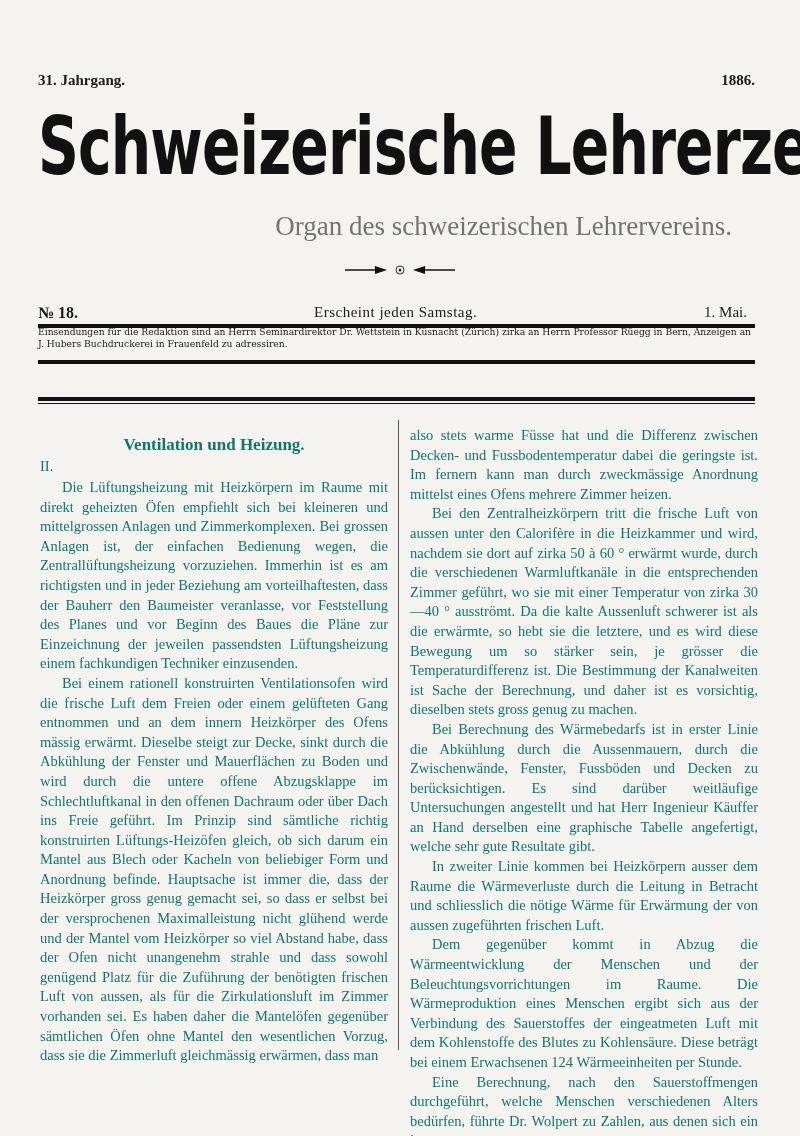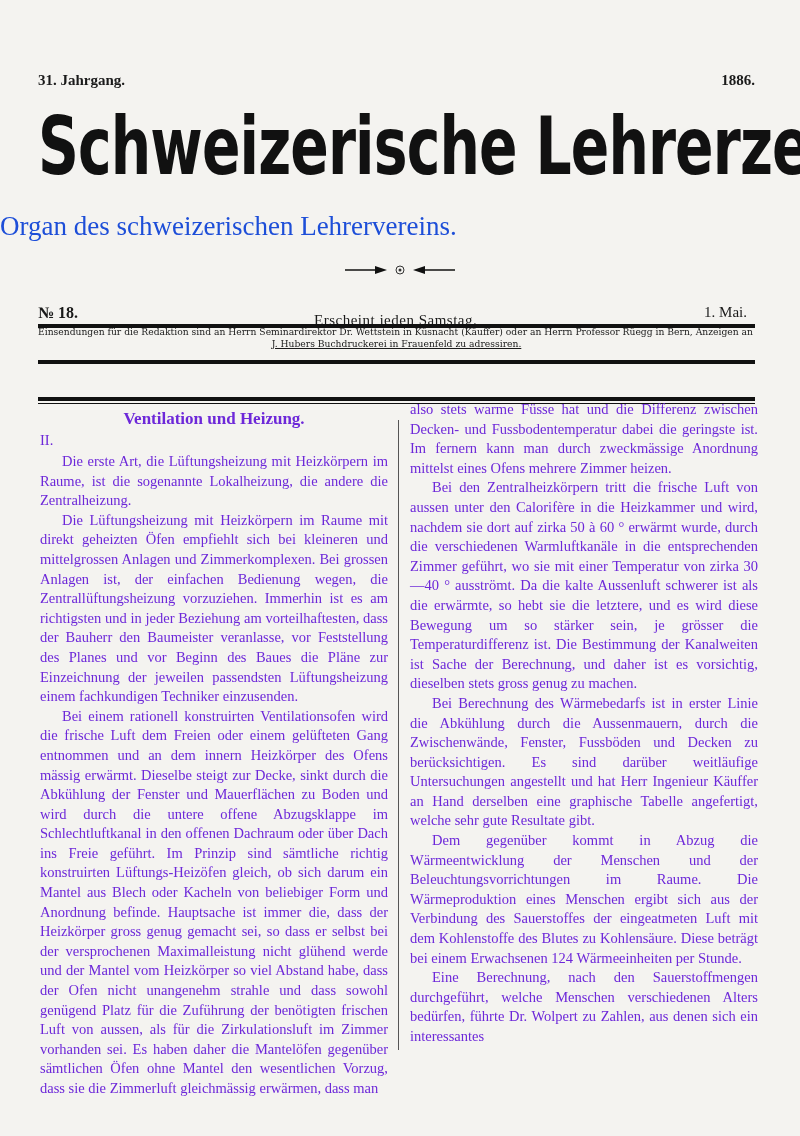--- a/index.html
+++ b/index.html
@@ -15,44 +15,44 @@
   .topline .left { position:absolute; left:0; top:0; }
   .topline .right { position:absolute; right:0; top:0; }
   .masthead {
     position:absolute; top:96px; left:38px; width:720px; height:84px;
     font-family:"DejaVu Sans","Liberation Sans",sans-serif; font-weight:bold;
     font-size:66px; line-height:84px; color:#111;
     transform-origin:left top; transform:scaleX(0.86) scaleY(1.22);
     letter-spacing:-1px; white-space:nowrap;
   }
   .subtitle {
-    position:absolute; top:208px; left:0; width:732px; text-align:left;
-    font-size:27px; line-height:36px; color:#1d4ed8;
+    position:absolute; top:208px; left:0; width:732px; text-align:right;
+    font-size:27px; line-height:36px; color:#737373;
   }
   .ornament { position:absolute; top:262px; left:345px; width:110px; height:16px; }
   .issue-line { position:absolute; top:304px; left:38px; right:45px; height:22px; font-size:15px; }
   .issue-line .no { position:absolute; left:0; top:0; font-weight:bold; font-size:16px; }
-  .issue-line .mid { position:absolute; left:276px; top:8px; letter-spacing:0.5px; }
+  .issue-line .mid { position:absolute; left:276px; top:0; letter-spacing:0.5px; }
   .issue-line .date { position:absolute; right:8px; top:0; }
   .rule-thick { position:absolute; left:38px; right:45px; height:4px; background:#111; }
   .rule-thin { position:absolute; left:38px; right:45px; height:1px; background:#111; }
   .subscription {
     position:absolute; top:326px; left:38px; right:45px;
     font-size:9.2px; line-height:11.5px; text-align:justify;
     font-family:"DejaVu Serif","Liberation Serif",serif;
   }
-  .subscription .c { text-align:center;text-decoration:underline; }
+  .subscription .c { text-align:left; }
   .contents {
     position:absolute; top:362px; left:38px; right:45px;
     font-size:13.5px; line-height:17px; text-align:justify;
   }
   .contents .lead { padding-left:26px; }
   .col {
-    position:absolute; top:400px; font-size:14.5px; line-height:19.6px;
-    text-align:justify; color:#6d28d9;
+    position:absolute; top:426px; font-size:14.5px; line-height:19.6px;
+    text-align:justify; color:#0f766e;
   }
   .col.left { left:40px; width:348px; }
   .col.right { left:410px; width:348px; }
   .col p { margin:0; text-indent:22px; }
   .col p.first { text-indent:22px; }
   .divider { position:absolute; left:398px; top:420px; width:1px; height:630px; background:#555; }
   .headline { text-align:center; font-weight:bold; font-size:17px; line-height:22px; margin-top:8px; }
   .part { font-size:14.5px; line-height:20px; margin-bottom:2px; }
 </style>
 </head>
@@ -80,41 +80,41 @@
 
   <div class="issue-line">
     <span class="no">№ 18.</span>
     <span class="mid">Erscheint jeden Samstag.</span>
     <span class="date">1. Mai.</span>
   </div>
 
   <div class="rule-thick" style="top:324px;"></div>
 
   <div class="subscription">
-    <div>Einsendungen für die Redaktion sind an Herrn Seminardirektor Dr. Wettstein in Küsnacht (Käuffer) oder an Herrn Professor Rüegg in Bern, Anzeigen an</div>
+    <div>Einsendungen für die Redaktion sind an Herrn Seminardirektor Dr. Wettstein in Küsnacht (Zürich) zirka an Herrn Professor Rüegg in Bern, Anzeigen an</div>
     <div class="c">J. Hubers Buchdruckerei in Frauenfeld zu adressiren.</div>
   </div>
 
   <div class="rule-thick" style="top:360px;"></div>
 
 
   <div class="rule-thick" style="top:397px;"></div>
   <div class="rule-thin" style="top:403px;"></div>
 
   <div class="col left">
     <div class="headline">Ventilation und Heizung.</div>
     <div class="part">II.</div>
-    <p class="first">Die erste Art, die Lüftungsheizung mit Heizkörpern im Raume, ist die sogenannte Lokalheizung, die andere die Zentralheizung.</p>
     <p>Die Lüftungsheizung mit Heizkörpern im Raume mit direkt geheizten Öfen empfiehlt sich bei kleineren und mittelgrossen Anlagen und Zimmerkomplexen. Bei grossen Anlagen ist, der einfachen Bedienung wegen, die Zentrallüftungsheizung vorzuziehen. Immerhin ist es am richtigsten und in jeder Beziehung am vorteilhaftesten, dass der Bauherr den Baumeister veranlasse, vor Feststellung des Planes und vor Beginn des Baues die Pläne zur Einzeichnung der jeweilen passendsten Lüftungsheizung einem fachkundigen Techniker einzusenden.</p>
     <p>Bei einem rationell konstruirten Ventilationsofen wird die frische Luft dem Freien oder einem gelüfteten Gang entnommen und an dem innern Heizkörper des Ofens mässig erwärmt. Dieselbe steigt zur Decke, sinkt durch die Abkühlung der Fenster und Mauerflächen zu Boden und wird durch die untere offene Abzugsklappe im Schlechtluftkanal in den offenen Dachraum oder über Dach ins Freie geführt. Im Prinzip sind sämtliche richtig konstruirten Lüftungs-Heizöfen gleich, ob sich darum ein Mantel aus Blech oder Kacheln von beliebiger Form und Anordnung befinde. Hauptsache ist immer die, dass der Heizkörper gross genug gemacht sei, so dass er selbst bei der versprochenen Maximalleistung nicht glühend werde und der Mantel vom Heizkörper so viel Abstand habe, dass der Ofen nicht unangenehm strahle und dass sowohl genügend Platz für die Zuführung der benötigten frischen Luft von aussen, als für die Zirkulationsluft im Zimmer vorhanden sei. Es haben daher die Mantelöfen gegenüber sämtlichen Öfen ohne Mantel den wesentlichen Vorzug, dass sie die Zimmerluft gleichmässig erwärmen, dass man</p>
   </div>
 
   <div class="divider"></div>
 
   <div class="col right">
     <p style="text-indent:0">also stets warme Füsse hat und die Differenz zwischen Decken- und Fussbodentemperatur dabei die geringste ist. Im fernern kann man durch zweckmässige Anordnung mittelst eines Ofens mehrere Zimmer heizen.</p>
     <p>Bei den Zentralheizkörpern tritt die frische Luft von aussen unter den Calorifère in die Heizkammer und wird, nachdem sie dort auf zirka 50 à 60 ° erwärmt wurde, durch die verschiedenen Warmluftkanäle in die entsprechenden Zimmer geführt, wo sie mit einer Temperatur von zirka 30—40 ° ausströmt. Da die kalte Aussenluft schwerer ist als die erwärmte, so hebt sie die letztere, und es wird diese Bewegung um so stärker sein, je grösser die Temperaturdifferenz ist. Die Bestimmung der Kanalweiten ist Sache der Berechnung, und daher ist es vorsichtig, dieselben stets gross genug zu machen.</p>
     <p>Bei Berechnung des Wärmebedarfs ist in erster Linie die Abkühlung durch die Aussenmauern, durch die Zwischenwände, Fenster, Fussböden und Decken zu berücksichtigen. Es sind darüber weitläufige Untersuchungen angestellt und hat Herr Ingenieur Käuffer an Hand derselben eine graphische Tabelle angefertigt, welche sehr gute Resultate gibt.</p>
+    <p>In zweiter Linie kommen bei Heizkörpern ausser dem Raume die Wärmeverluste durch die Leitung in Betracht und schliesslich die nötige Wärme für Erwärmung der von aussen zugeführten frischen Luft.</p>
     <p>Dem gegenüber kommt in Abzug die Wärmeentwicklung der Menschen und der Beleuchtungsvorrichtungen im Raume. Die Wärmeproduktion eines Menschen ergibt sich aus der Verbindung des Sauerstoffes der eingeatmeten Luft mit dem Kohlenstoffe des Blutes zu Kohlensäure. Diese beträgt bei einem Erwachsenen 124 Wärmeeinheiten per Stunde.</p>
     <p>Eine Berechnung, nach den Sauerstoffmengen durchgeführt, welche Menschen verschiedenen Alters bedürfen, führte Dr. Wolpert zu Zahlen, aus denen sich ein interessantes</p>
   </div>
 
 </div>
 
 </body></html>

